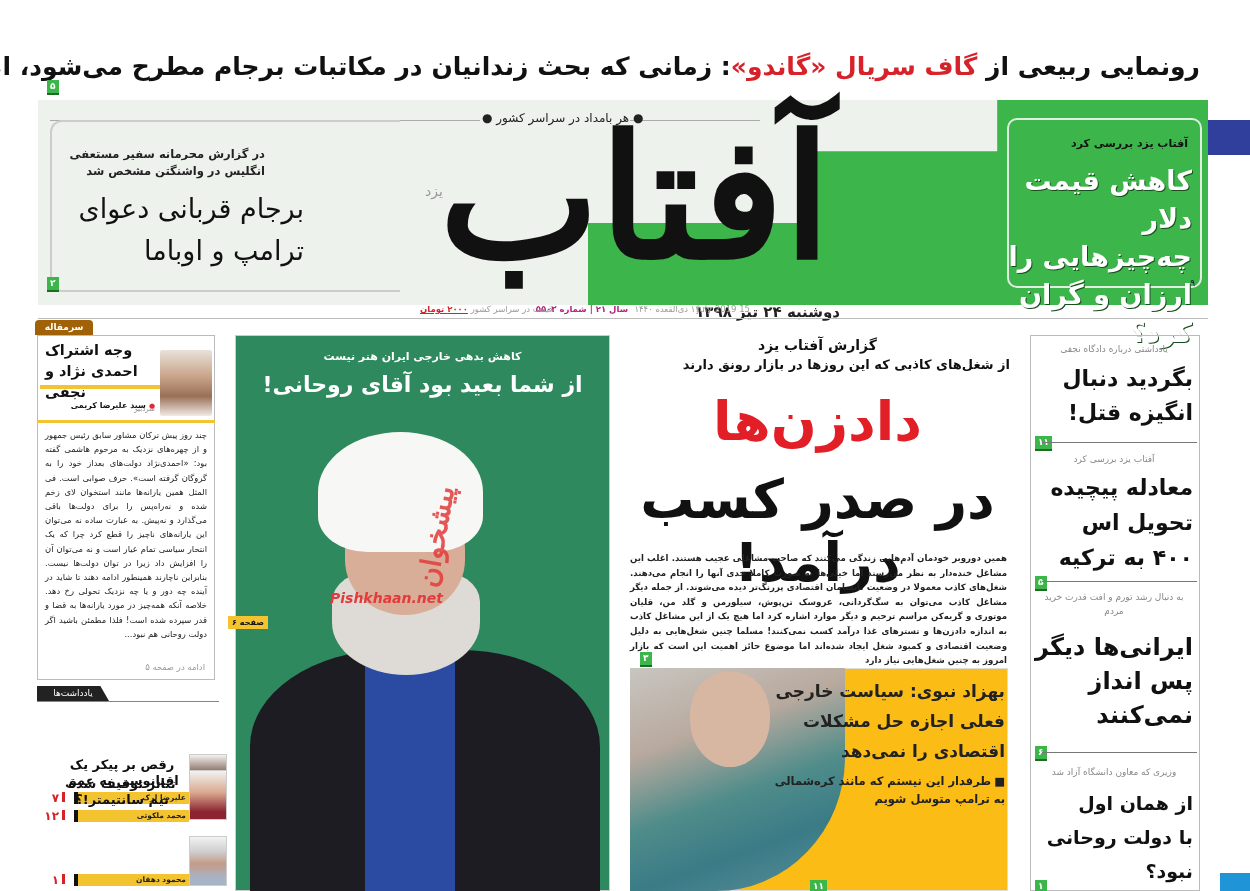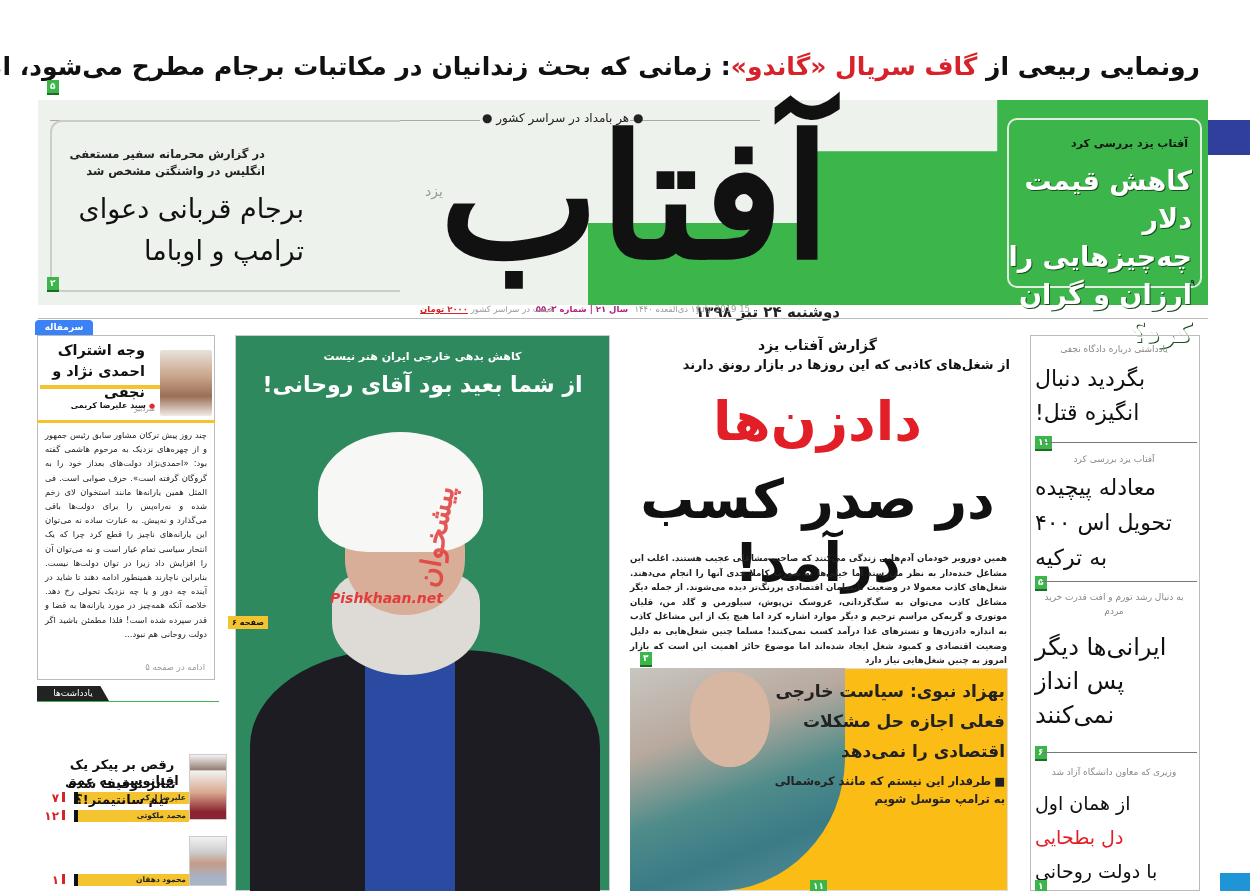--- a/index.html
+++ b/index.html
@@ -37,23 +37,23 @@
   .dateline .date-hijri { position: absolute; right: 140px; top: 1px; }
   .dateline .issue { position: absolute; right: 212px; top: 1px; color: #b5217e; font-weight: bold; }
   .dateline .price { position: absolute; left: 5px; top: 1px; }
   .dateline .price b { color: #d7222a; text-decoration: underline; }
   .mast-bottom-line { position: absolute; top: 318px; left: 38px; width: 1170px; height: 1px; background: #bbb; }
 
   .blue-tab { position: absolute; top: 120px; right: 0; width: 42px; height: 35px; background: #2f3f9b; }
   .blue-tab-bottom { position: absolute; top: 873px; right: 0; width: 30px; height: 18px; background: #1f95d8; }
 
   
-  .editorial-tag { position: absolute; top: 320px; left: 35px; width: 58px; height: 15px; background: #3b82f6; color: #fff; font-size: 9px; font-weight: bold; text-align: center; line-height: 15px; border-radius: 4px 4px 0 0; }
+  .editorial-tag { position: absolute; top: 320px; left: 35px; width: 58px; height: 15px; background: #a16207; color: #fff; font-size: 9px; font-weight: bold; text-align: center; line-height: 15px; border-radius: 4px 4px 0 0; }
   .editorial-box { position: absolute; top: 335px; left: 37px; width: 178px; height: 345px; border: 1px solid #bbb; }
-  .editorial-title { position: absolute; top: 340px; left: 45px; width: 100px; text-align: right; font-size: 14.5px; font-weight: bold; line-height: 21px; color: #111; }
+  .editorial-title { position: absolute; top: 340px; left: 45px; width: 100px; text-align: left; font-size: 14.5px; font-weight: bold; line-height: 21px; color: #111; }
   .editorial-photo { position: absolute; top: 350px; left: 160px; width: 52px; height: 66px; background: linear-gradient(180deg, #e8e2da 0%, #c9a48b 40%, #9a6f58 70%, #f0ebe4 100%); border-radius: 2px; }
   .editorial-author-bar { position: absolute; top: 385px; left: 40px; width: 120px; height: 4px; background: #f4c430; }
   .editorial-author { position: absolute; top: 389px; left: 70px; width: 85px; text-align: right; font-size: 8px; font-weight: bold; color: #111; margin-top: 12px; }
   .editorial-author::before { content: "●"; color: #e12a36; margin-left: 3px; font-size: 7px; }
   .editorial-role { position: absolute; top: 405px; left: 120px; width: 35px; text-align: right; font-size: 7px; color: #888; }
   .editorial-yellow { position: absolute; top: 420px; left: 37px; width: 178px; height: 3px; background: #f4c430; }
   .editorial-body { position: absolute; top: 428px; left: 45px; width: 162px; text-align: justify; font-size: 8.4px; line-height: 14.2px; color: #222; }
   .editorial-more { position: absolute; top: 662px; left: 45px; width: 160px; text-align: right; font-size: 8.5px; color: #999; }
 
   .notes-tag { position: absolute; top: 686px; left: 37px; width: 72px; height: 15px; background: #222; color: #fff; font-size: 9px; text-align: center; line-height: 15px; clip-path: polygon(0 0, 88% 0, 100% 100%, 0 100%); }
@@ -91,21 +91,21 @@
   .yb-photo { position: absolute; top: 668px; left: 630px; width: 215px; height: 223px; background: linear-gradient(160deg, #c8c6c0 0%, #b8a99e 30%, #4f8c8a 55%, #3a7b86 75%, #5a8f9c 100%); border-radius: 0 0 60% 0; }
   .yb-head { position: absolute; top: 672px; left: 690px; width: 80px; height: 95px; background: #d8b7a2; border-radius: 45% 45% 50% 50%; }
   .yb-title { position: absolute; top: 676px; left: 760px; width: 245px; text-align: right; font-size: 17px; font-weight: bold; line-height: 30px; color: #222; }
   .yb-quote { position: absolute; top: 772px; left: 760px; width: 245px; text-align: right; font-size: 11.5px; font-weight: bold; line-height: 18px; color: #222; }
   .yb-quote::before { content: "■"; margin-left: 3px; }
   .yb-pg { position: absolute; top: 880px; left: 810px; }
 
   
   .right-box { position: absolute; top: 335px; left: 1030px; width: 170px; height: 556px; border: 1px solid #bbb; }
   .rkick { position: absolute; left: 1035px; width: 158px; text-align: center; font-size: 9px; color: #888; line-height: 14px; }
-  .rtitle { position: absolute; left: 1035px; width: 158px; text-align: left; font-size: 22px; font-weight: normal; color: #111; letter-spacing: -1px; }
+  .rtitle { position: absolute; left: 1035px; width: 158px; text-align: right; font-size: 22px; font-weight: bold; color: #111; letter-spacing: -1px; }
   .rsep { position: absolute; left: 1042px; width: 155px; height: 1px; background: #777; }
   .rpg { position: absolute; left: 1035px; }
   .red-word { color: #e21e26; }
 </style>
 </head>
 <body>
 
 <div class="top-headline">
   <span>رونمایی ربیعی از </span><span class="red">گاف سریال «گاندو»</span><span>: زمانی که بحث زندانیان در مکاتبات برجام مطرح می‌شود، اصلا رضاییان دستگیر نشده بود!</span>
 </div>
@@ -212,18 +212,17 @@
 <div class="rsep" style="top:581px;"></div>
 
 <div class="rkick" style="top:590px;">به دنبال رشد تورم و افت قدرت خرید مردم</div>
 <div class="rtitle" style="top:630px;line-height:34px;font-size:24px;">ایرانی‌ها دیگر پس انداز نمی‌کنند</div>
 <span class="pg rpg" style="top:746px;">۶</span>
 <div class="rsep" style="top:752px;"></div>
 
 <div class="rkick" style="top:765px;">وزیری که معاون دانشگاه آزاد شد</div>
 <div class="rtitle" style="top:786px;line-height:34px;font-size:19px;">
   <div>از همان اول</div>
-  <div class="red-word">دل بطحایی</div>
   <div>با دولت روحانی نبود؟</div>
 </div>
 <span class="pg rpg" style="top:880px;">۱</span>
 
 <div class="blue-tab-bottom"></div>
 
 </body></html>

